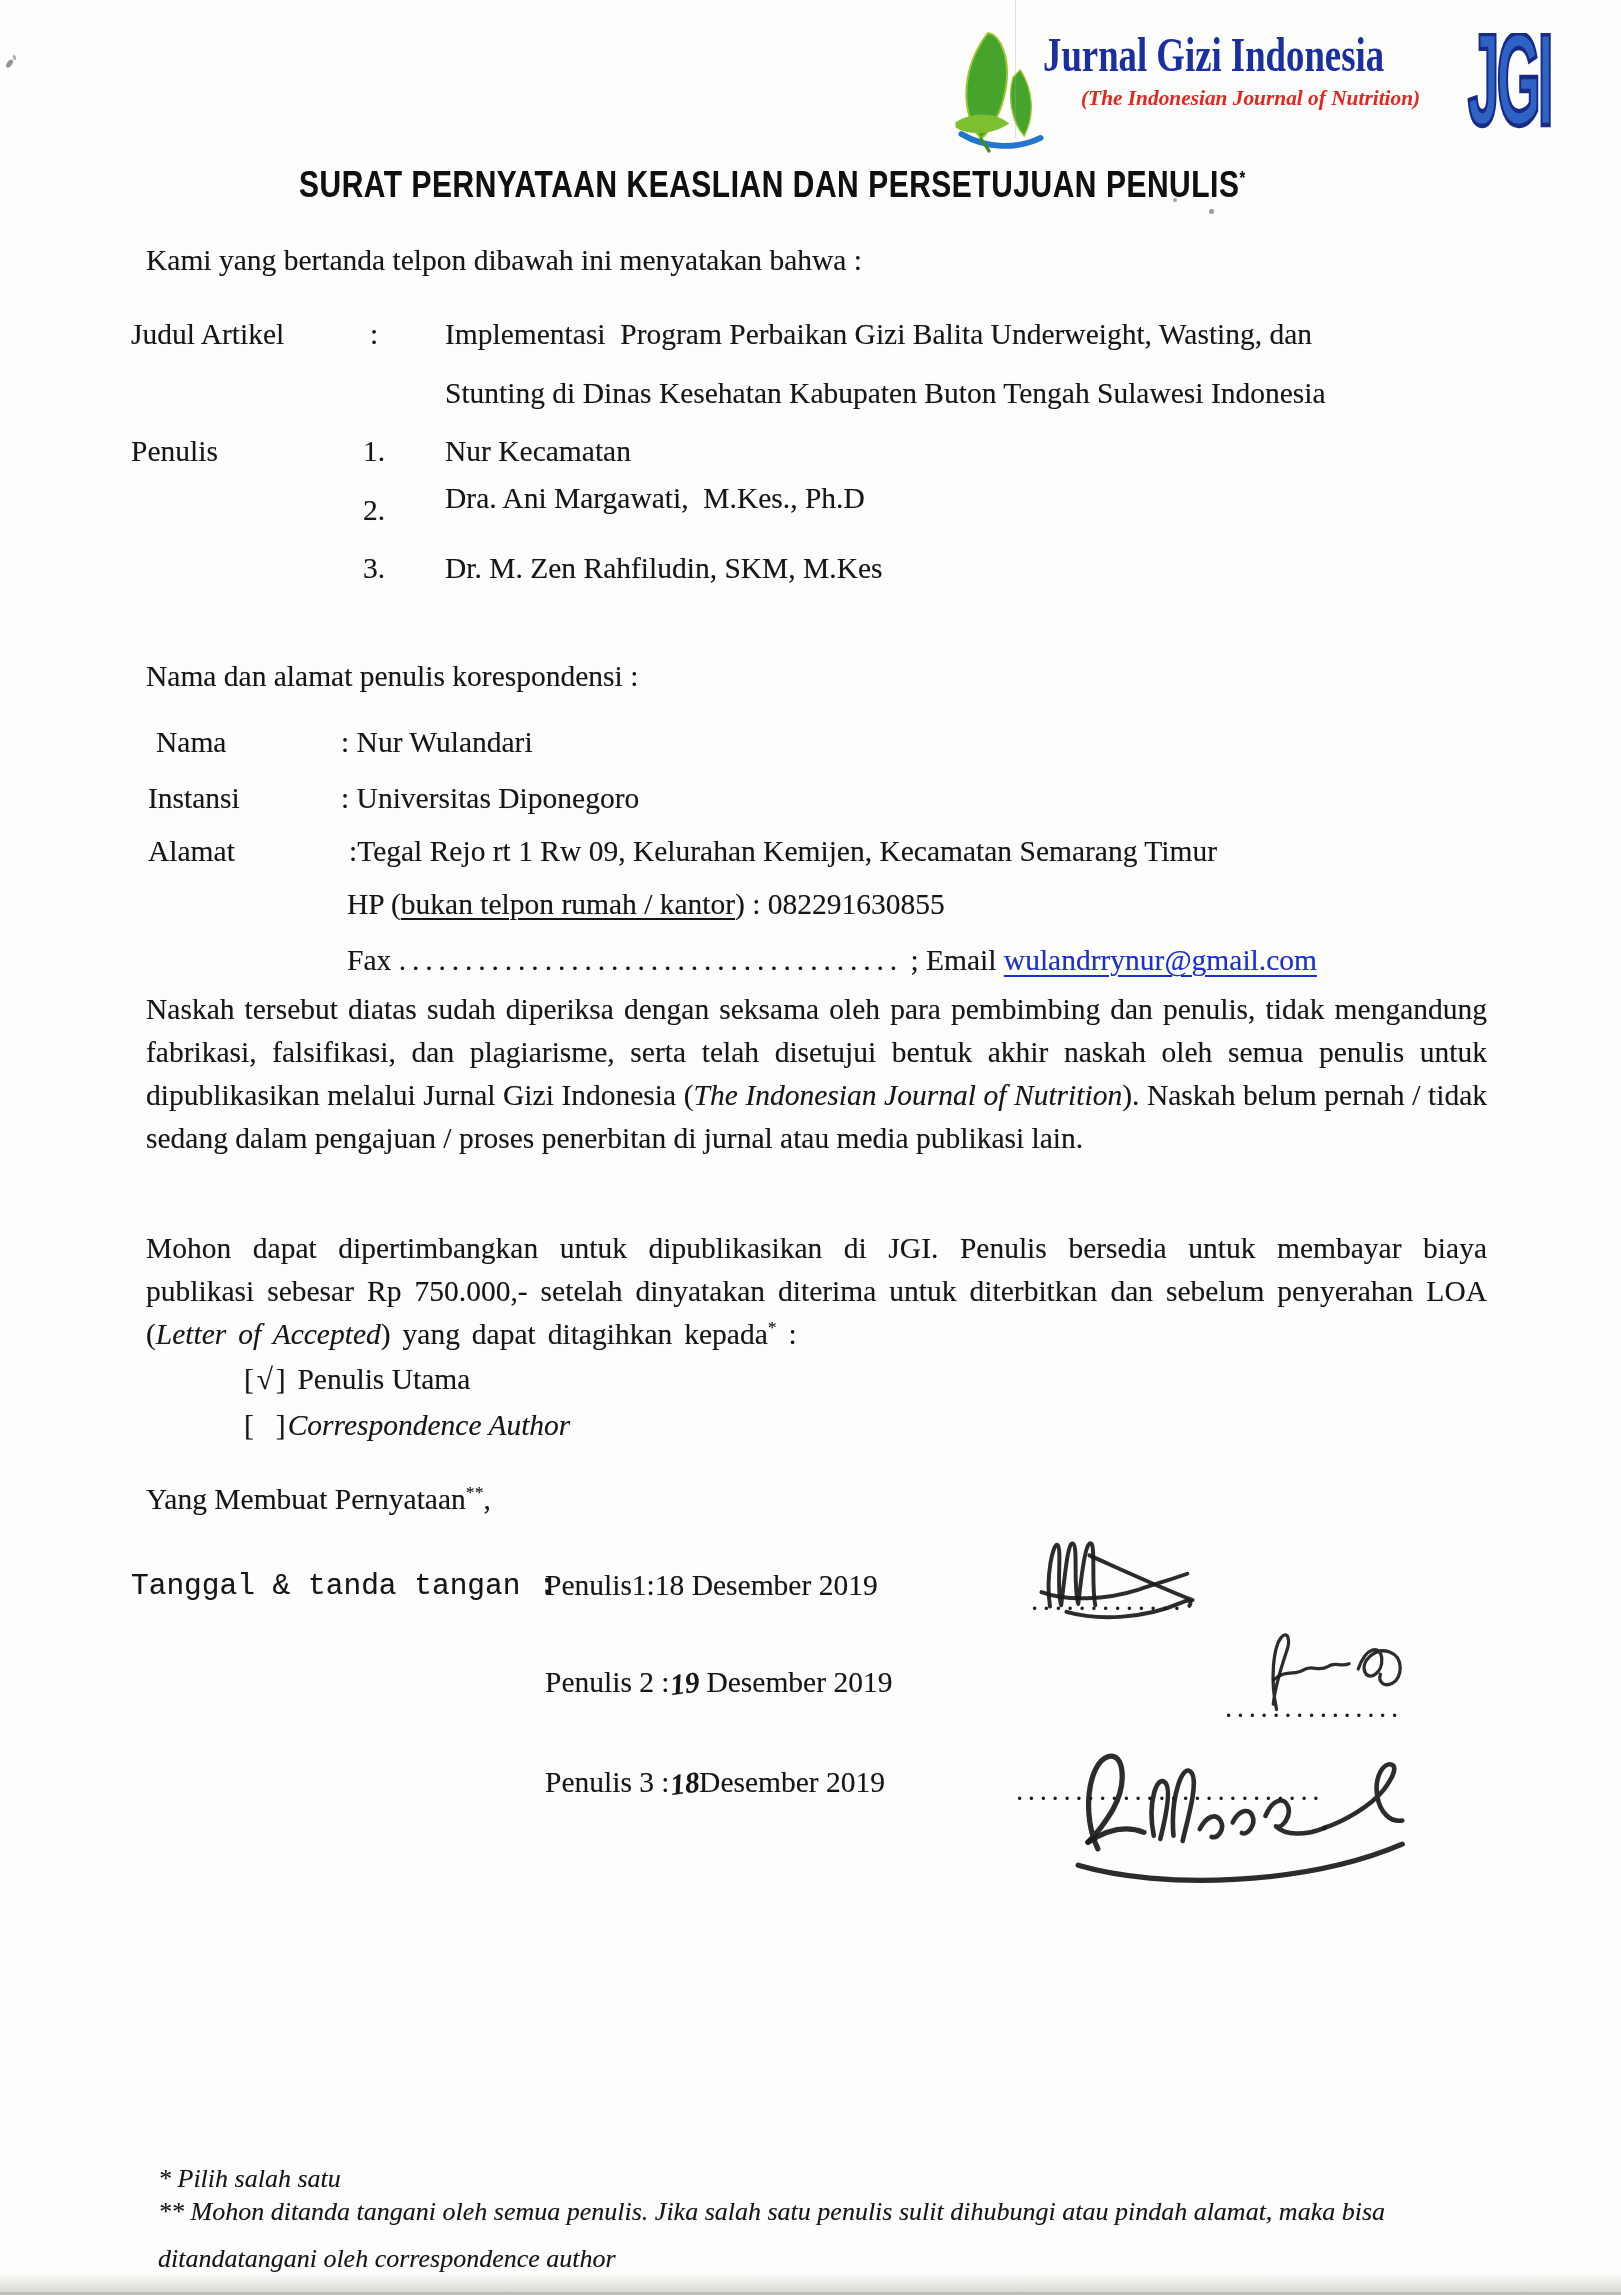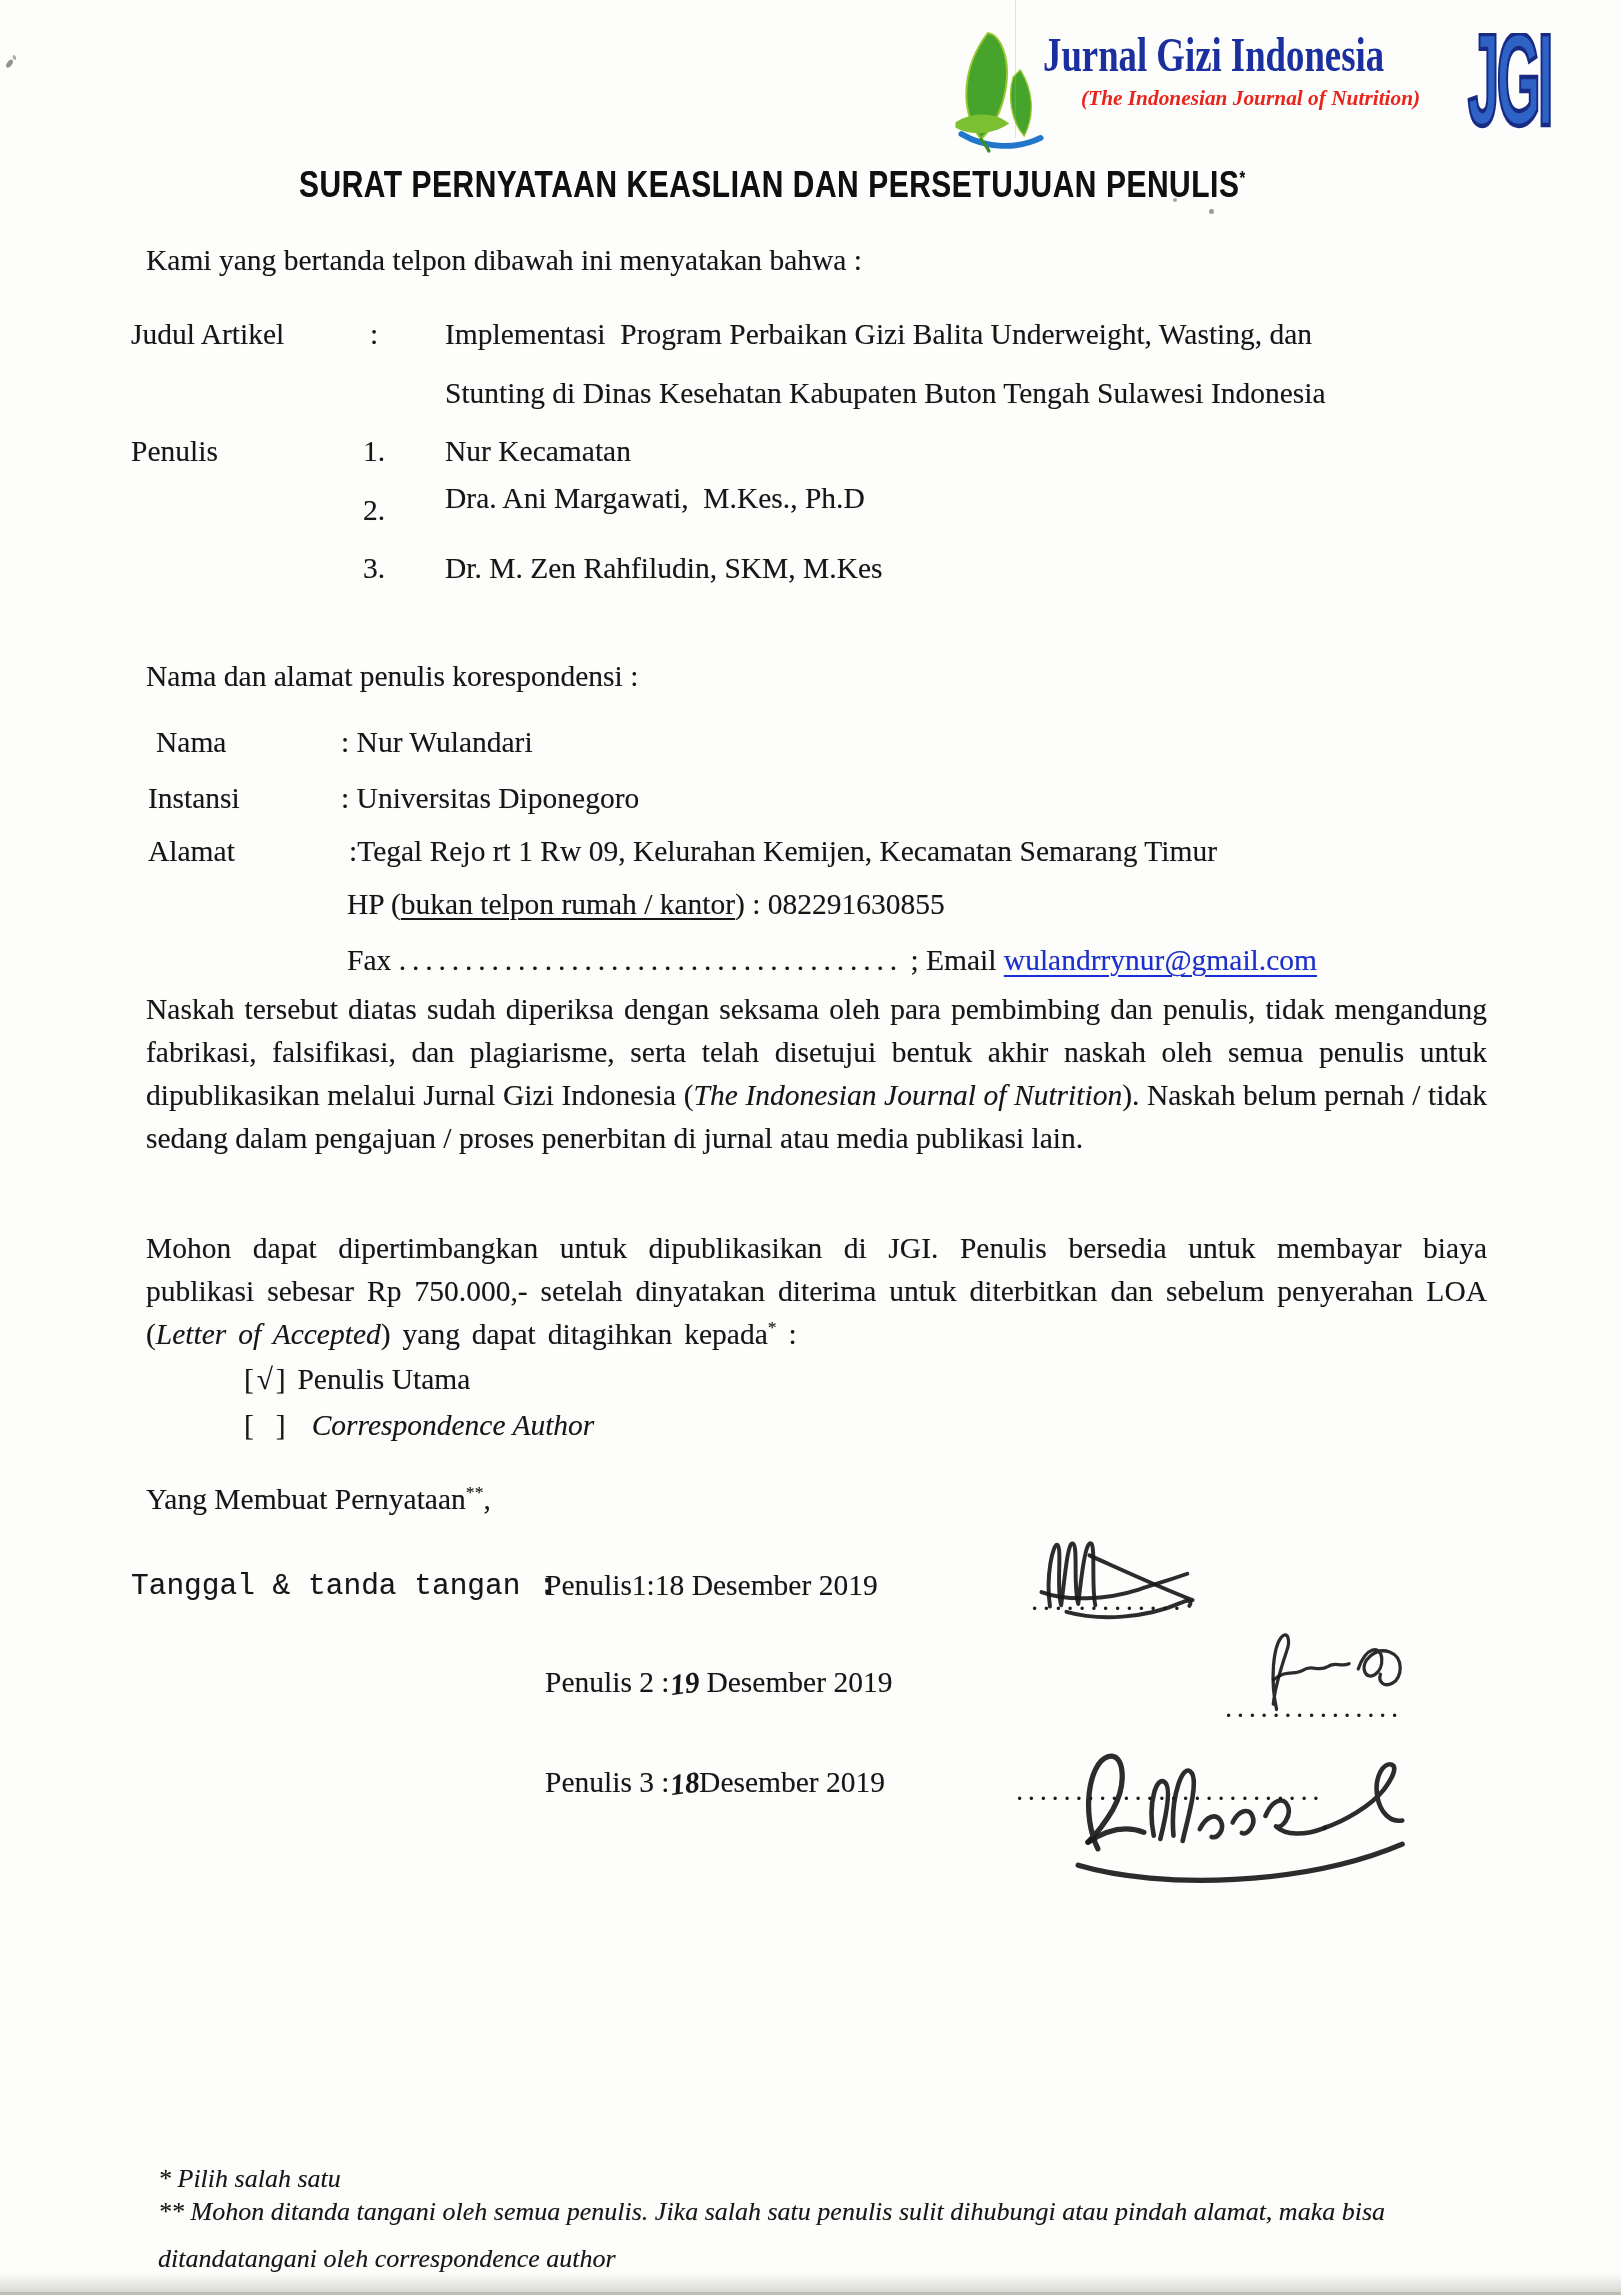--- a/index.html
+++ b/index.html
@@ -98,21 +98,21 @@
   <div class="abs serif" style="left:347px;top:888px;"><span>HP (</span><span class="uline">bukan telpon rumah / kantor</span><span>) : 082291630855</span></div>
 
   <div class="abs serif" style="left:347px;top:944px;"><span>Fax </span><span class="dots">......................................</span><span> ; Email </span><span class="email">wulandrrynur@gmail.com</span></div>
 
   <div class="abs para" style="left:146px;top:988px;"><span>Naskah tersebut diatas sudah diperiksa dengan seksama oleh para pembimbing dan penulis, tidak mengandung fabrikasi, falsifikasi, dan plagiarisme, serta telah disetujui bentuk akhir naskah oleh semua penulis untuk dipublikasikan melalui Jurnal Gizi Indonesia (</span><span class="ital">The Indonesian Journal of Nutrition</span><span>). Naskah belum pernah / tidak sedang dalam pengajuan / proses penerbitan di jurnal atau media publikasi lain.</span></div>
 
   <div class="abs para" style="left:146px;top:1227px;word-spacing:4.6px;"><span>Mohon dapat dipertimbangkan untuk dipublikasikan di JGI. Penulis bersedia untuk membayar biaya publikasi sebesar Rp 750.000,- setelah dinyatakan diterima untuk diterbitkan dan sebelum penyerahan LOA (</span><span class="ital">Letter of Accepted</span><span>) yang dapat ditagihkan kepada</span><span class="sup">*</span><span> :</span></div>
 
   <div class="abs serif" style="left:244px;top:1363px;"><span>[</span><span class="mark-box">√</span><span>]</span><span style="margin-left:11.8px;">Penulis Utama</span></div>
 
-  <div class="abs serif" style="left:244px;top:1409px;"><span>[</span><span class="mark-box"></span><span>]</span><span class="ital" style="margin-left:26px;">Correspondence Author</span></div>
+  <div class="abs serif" style="left:244px;top:1409px;"><span>[</span><span class="mark-box"></span><span>]</span><span class="ital" style="margin-left:2px;">Correspondence Author</span></div>
 
   <div class="abs serif" style="left:146px;top:1483px;"><span>Yang Membuat Pernyataan</span><span class="sup">**</span><span>,</span></div>
 
   <div class="abs serif" style="left:131px;top:1569px;font-family:Liberation Mono, monospace;">Tanggal &amp; tanda tangan :</div>
 
   <div class="abs serif" style="left:545px;top:1569px;"><span>Penulis1:</span><span>18</span><span> Desember 2019</span></div>
 
   <div class="abs serif" style="left:545px;top:1666px;"><span>Penulis 2 :</span><span class="day-hand">19</span><span> Desember 2019</span></div>
 
   <div class="abs serif" style="left:545px;top:1766px;"><span>Penulis 3 :</span><span class="day-hand">18</span><span>Desember 2019</span></div>

